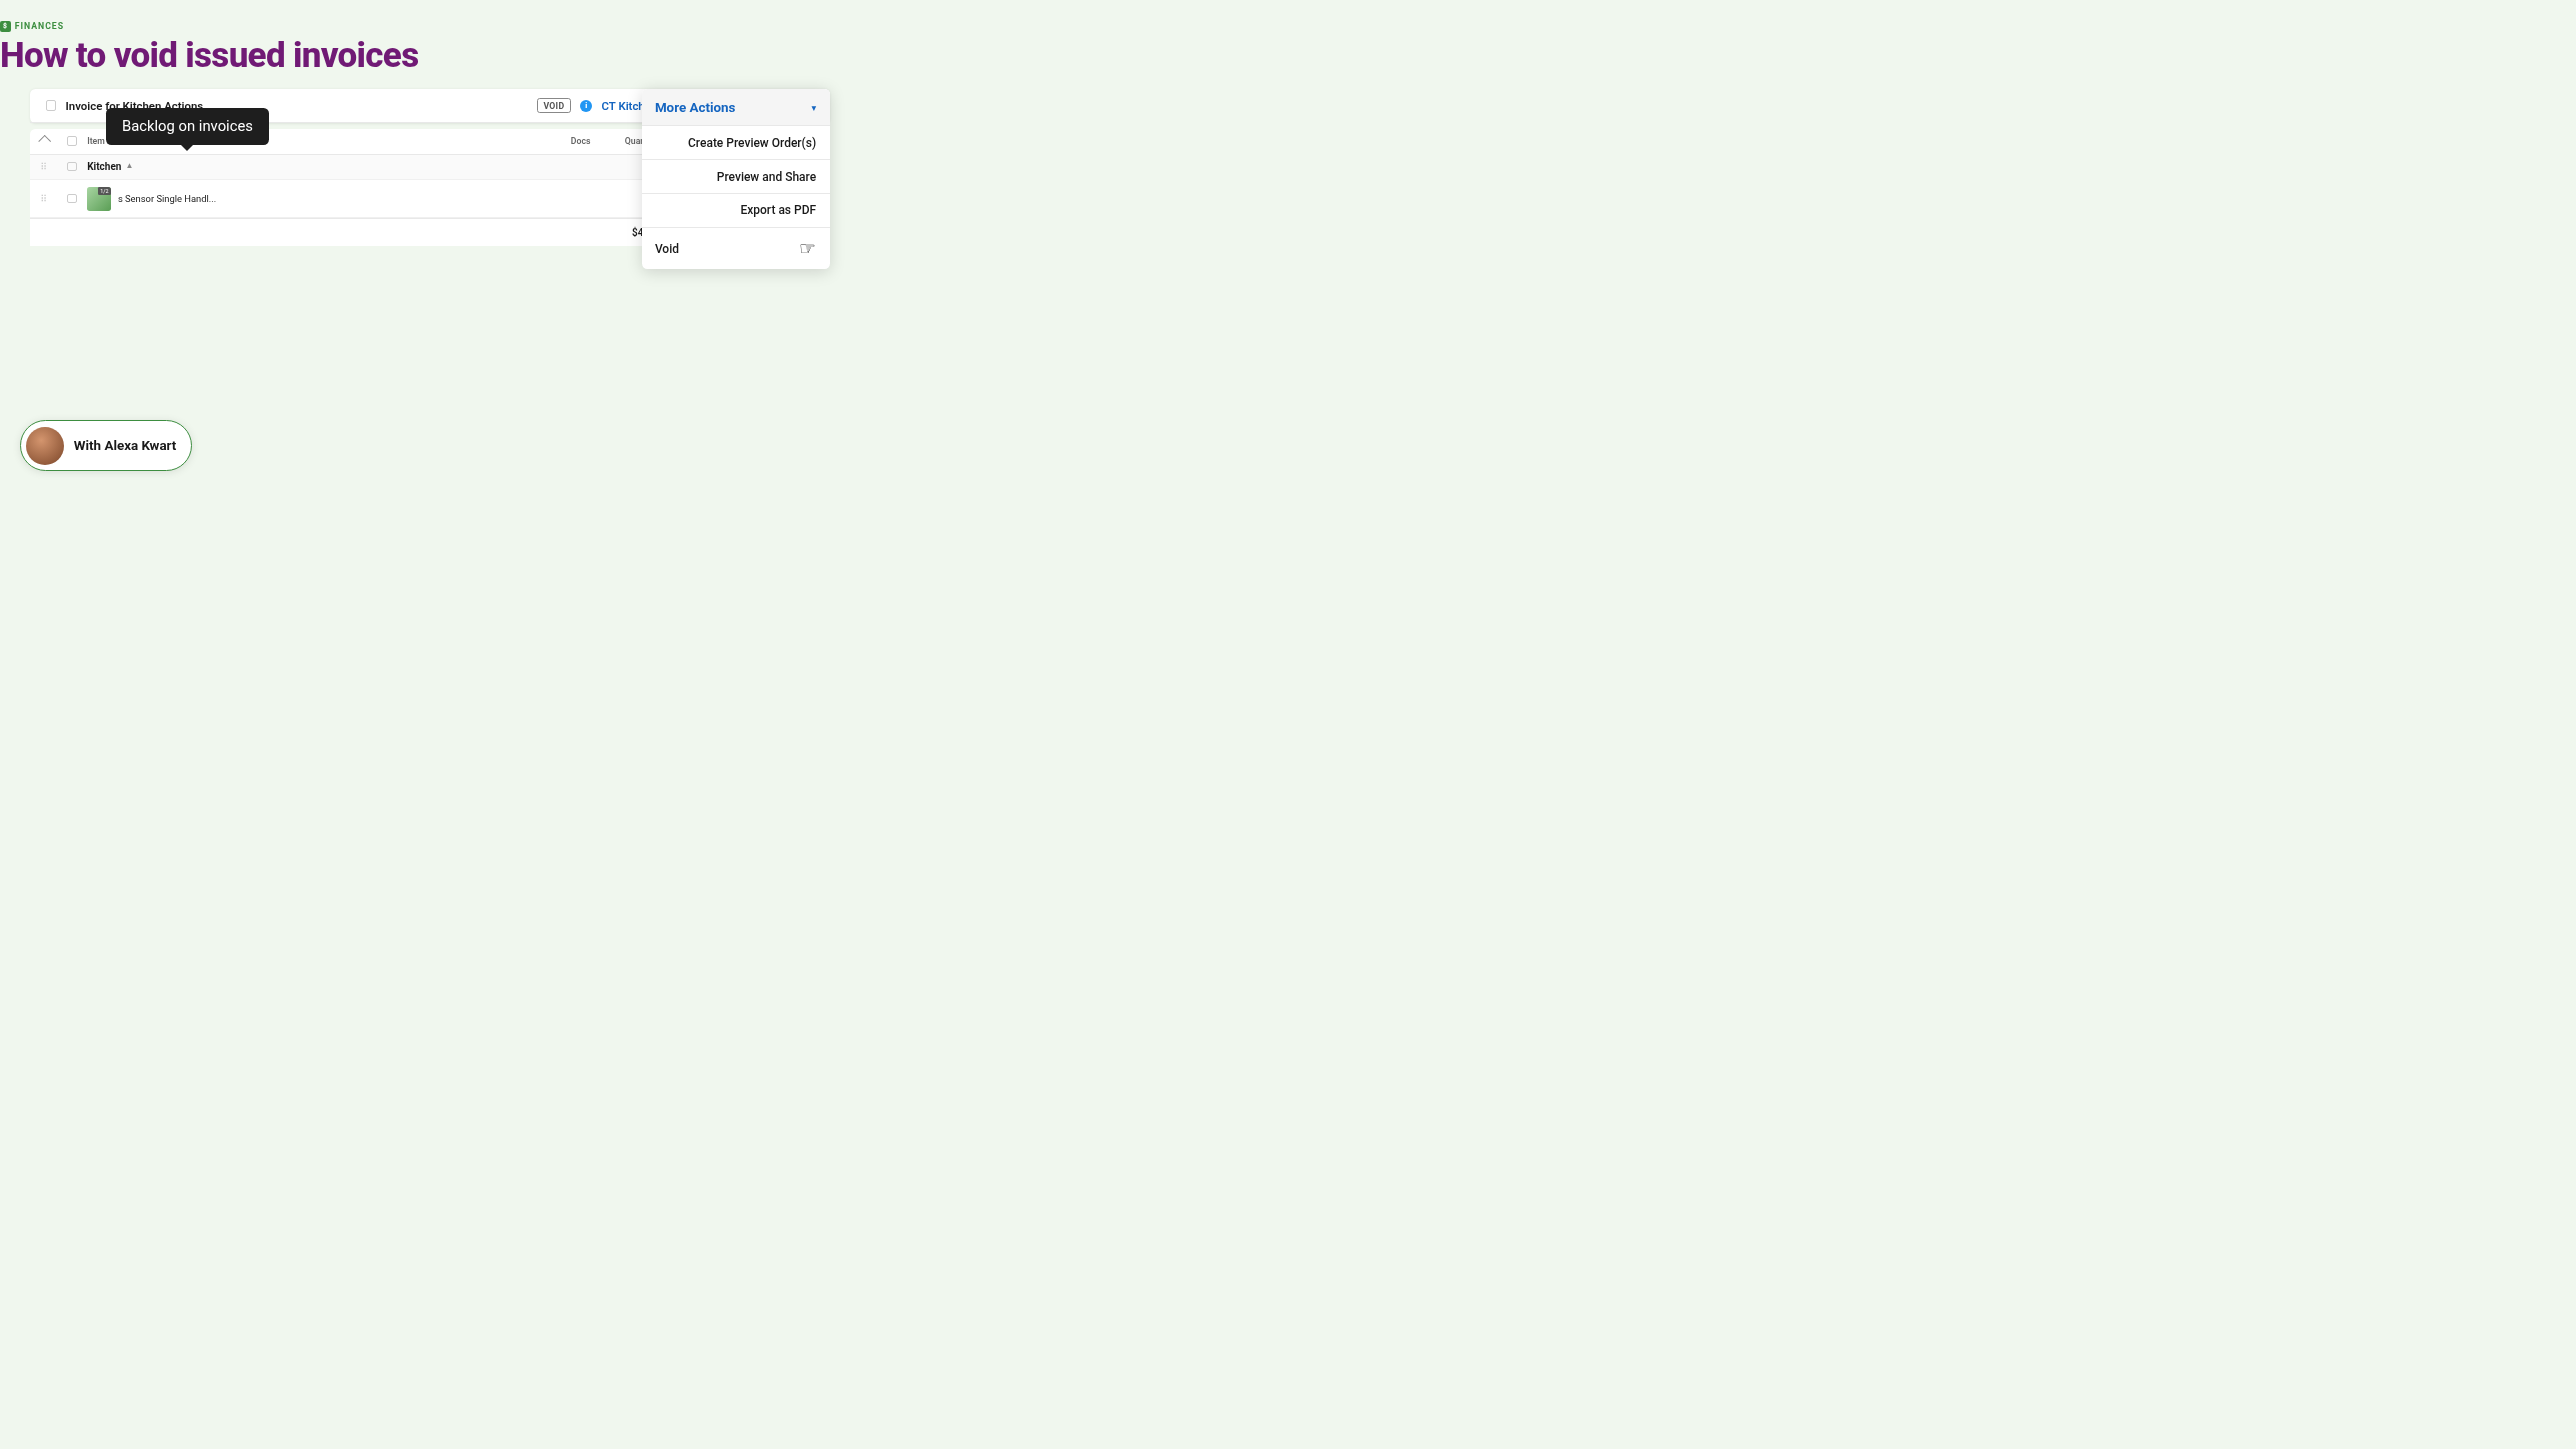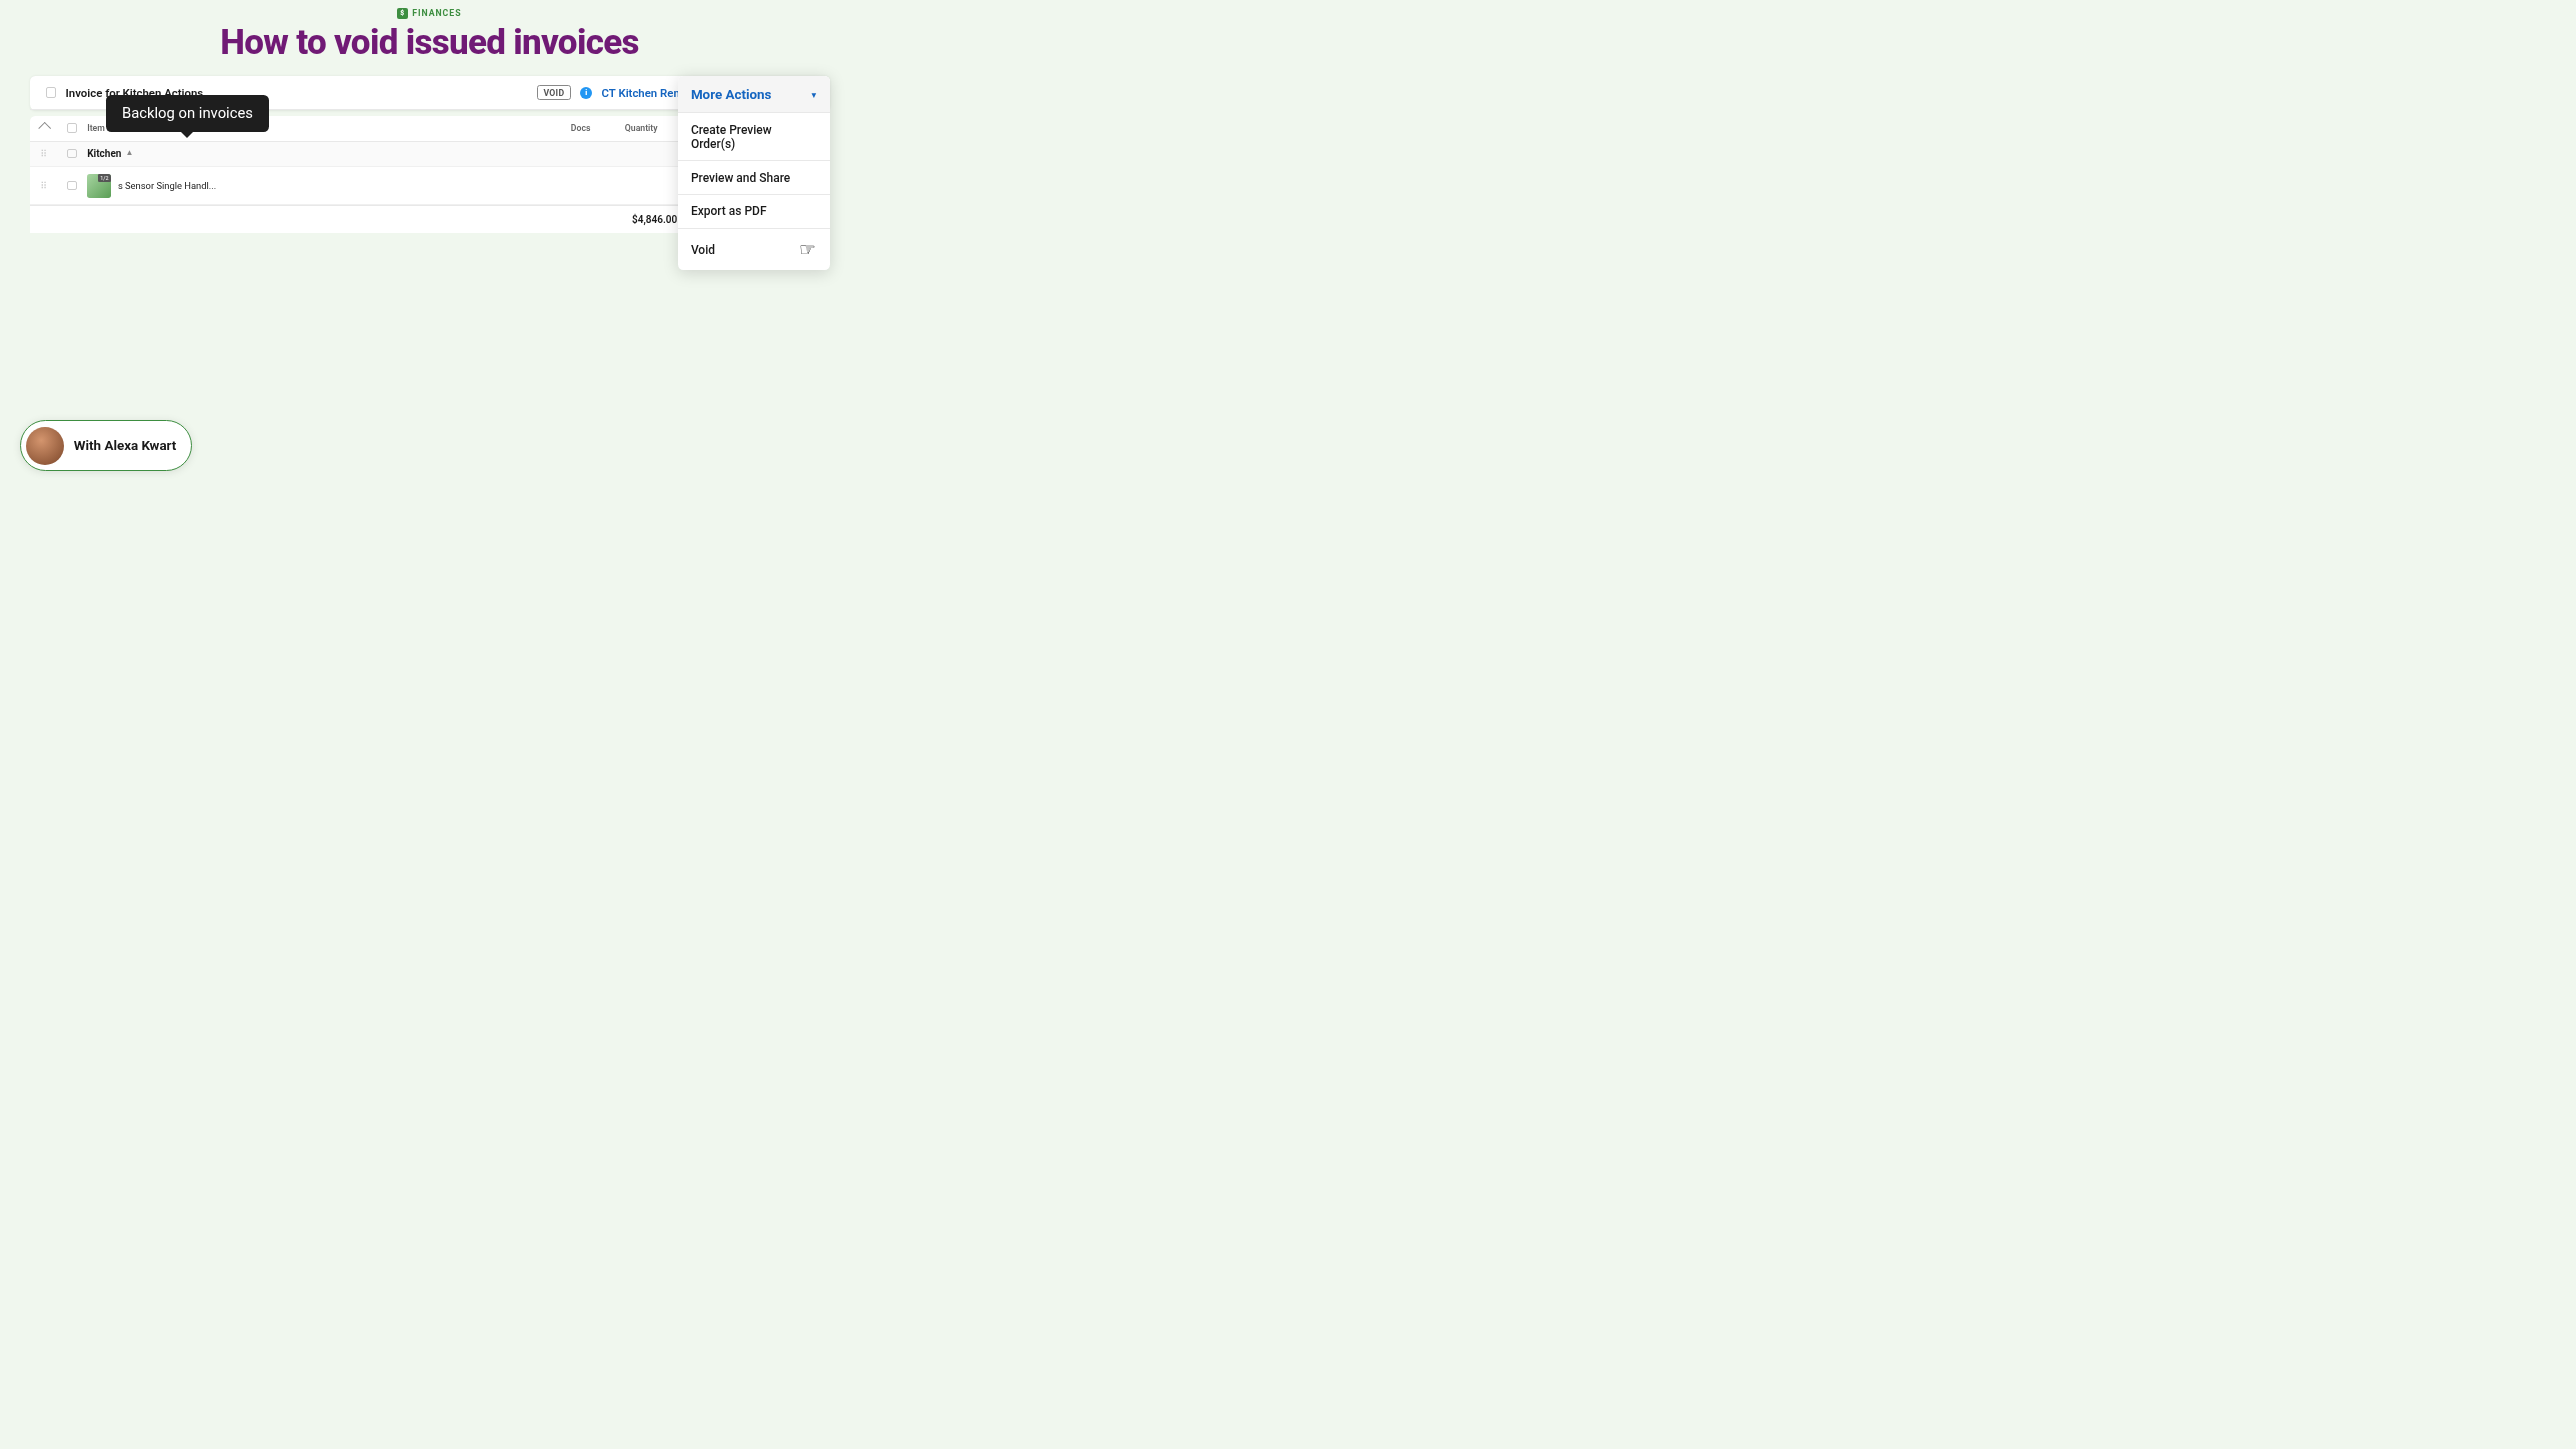--- a/index.html
+++ b/index.html
@@ -10,22 +10,21 @@
       background: #f0f7ee;
       font-family: -apple-system, BlinkMacSystemFont, 'Segoe UI', Roboto, sans-serif;
       overflow: hidden;
       position: relative;
     }
 
     
     .header-section {
       display: flex;
       flex-direction: column;
-      align-items: center;
-      padding-top: 8px;
+      padding-top: 21px;
       margin-bottom: 13.4px;
     }
 
     .finances-label {
       display: flex;
       align-items: center;
       gap: 4px;
       color: #3d8e40;
       font-weight: 700;
       font-size: 8.7px;
@@ -280,26 +279,27 @@
       font-size: 10px;
       font-weight: 600;
       color: #1a1a1a;
     }
 
     
     .more-actions-dropdown {
       position: absolute;
       right: 29.5px;
       top: 0;
-      width: 152px;
+      width: 188px;
       background: white;
       border-radius: 5.4px;
       box-shadow: 0 2.7px 16px rgba(0,0,0,0.15);
       overflow: hidden;
       z-index: 20;
+      text-align: right;
     }
 
     .more-actions-header {
       display: flex;
       align-items: center;
       justify-content: space-between;
       padding: 10.7px 13.4px;
       background: #f5f5f5;
     }
 

